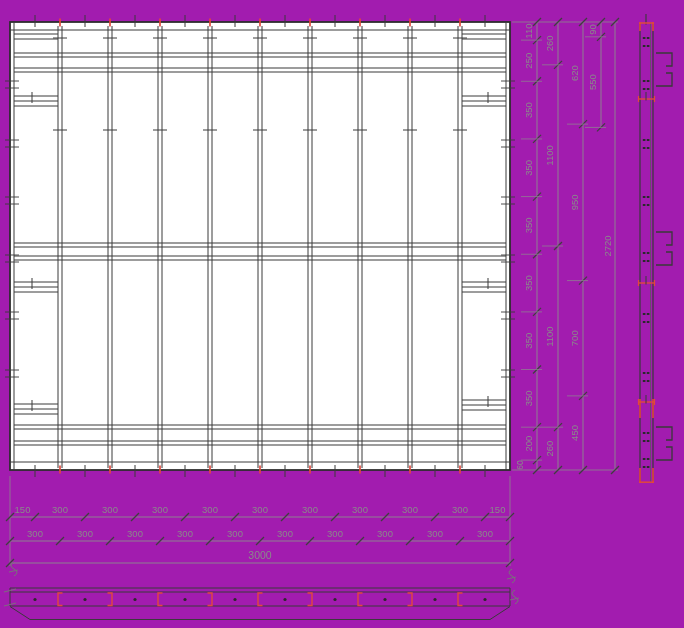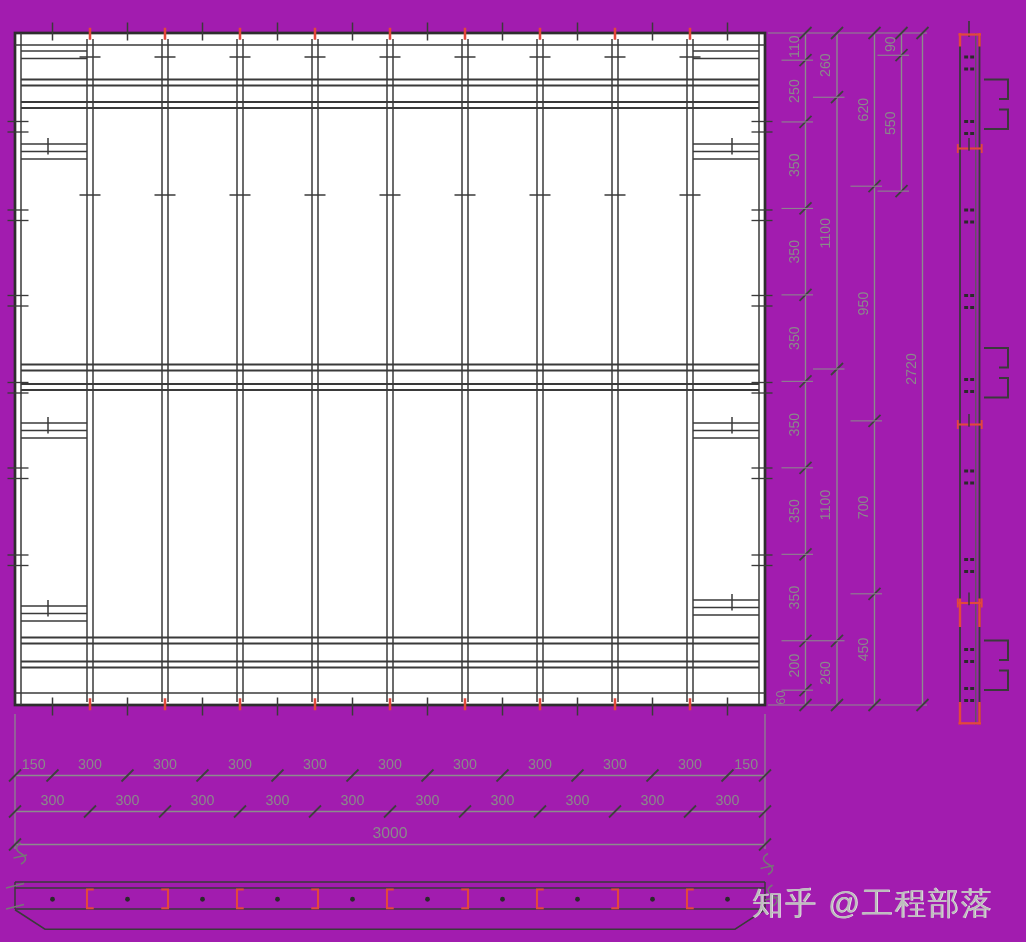--- a/index.html
+++ b/index.html
@@ -385,14 +385,13 @@
         <path d="M14 562 q-6 3.5 0 7 q6 3.5 0 7" fill="none" stroke="#777777" stroke-width="1"></path>
         <line x1="9" y1="572" x2="18" y2="570" stroke="#777777" stroke-width="0.9"></line>
         <path d="M512 569 q-6 3.5 0 7 q6 3.5 0 7" fill="none" stroke="#777777" stroke-width="1"></path>
         <line x1="507" y1="579" x2="516" y2="577" stroke="#777777" stroke-width="0.9"></line>
         <path d="M515 590 q-6 3.5 0 7 q6 3.5 0 7" fill="none" stroke="#777777" stroke-width="1"></path>
         <line x1="510" y1="600" x2="519" y2="598" stroke="#777777" stroke-width="0.9"></line>
         <line x1="4" y1="592" x2="16" y2="589" stroke="#777777" stroke-width="0.9"></line>
         <line x1="4" y1="606" x2="16" y2="603" stroke="#777777" stroke-width="0.9"></line>
       </g>
     </svg>
-  <div id="watermark">知乎 @工程部落</div>
 </div>
 
 </body></html>

